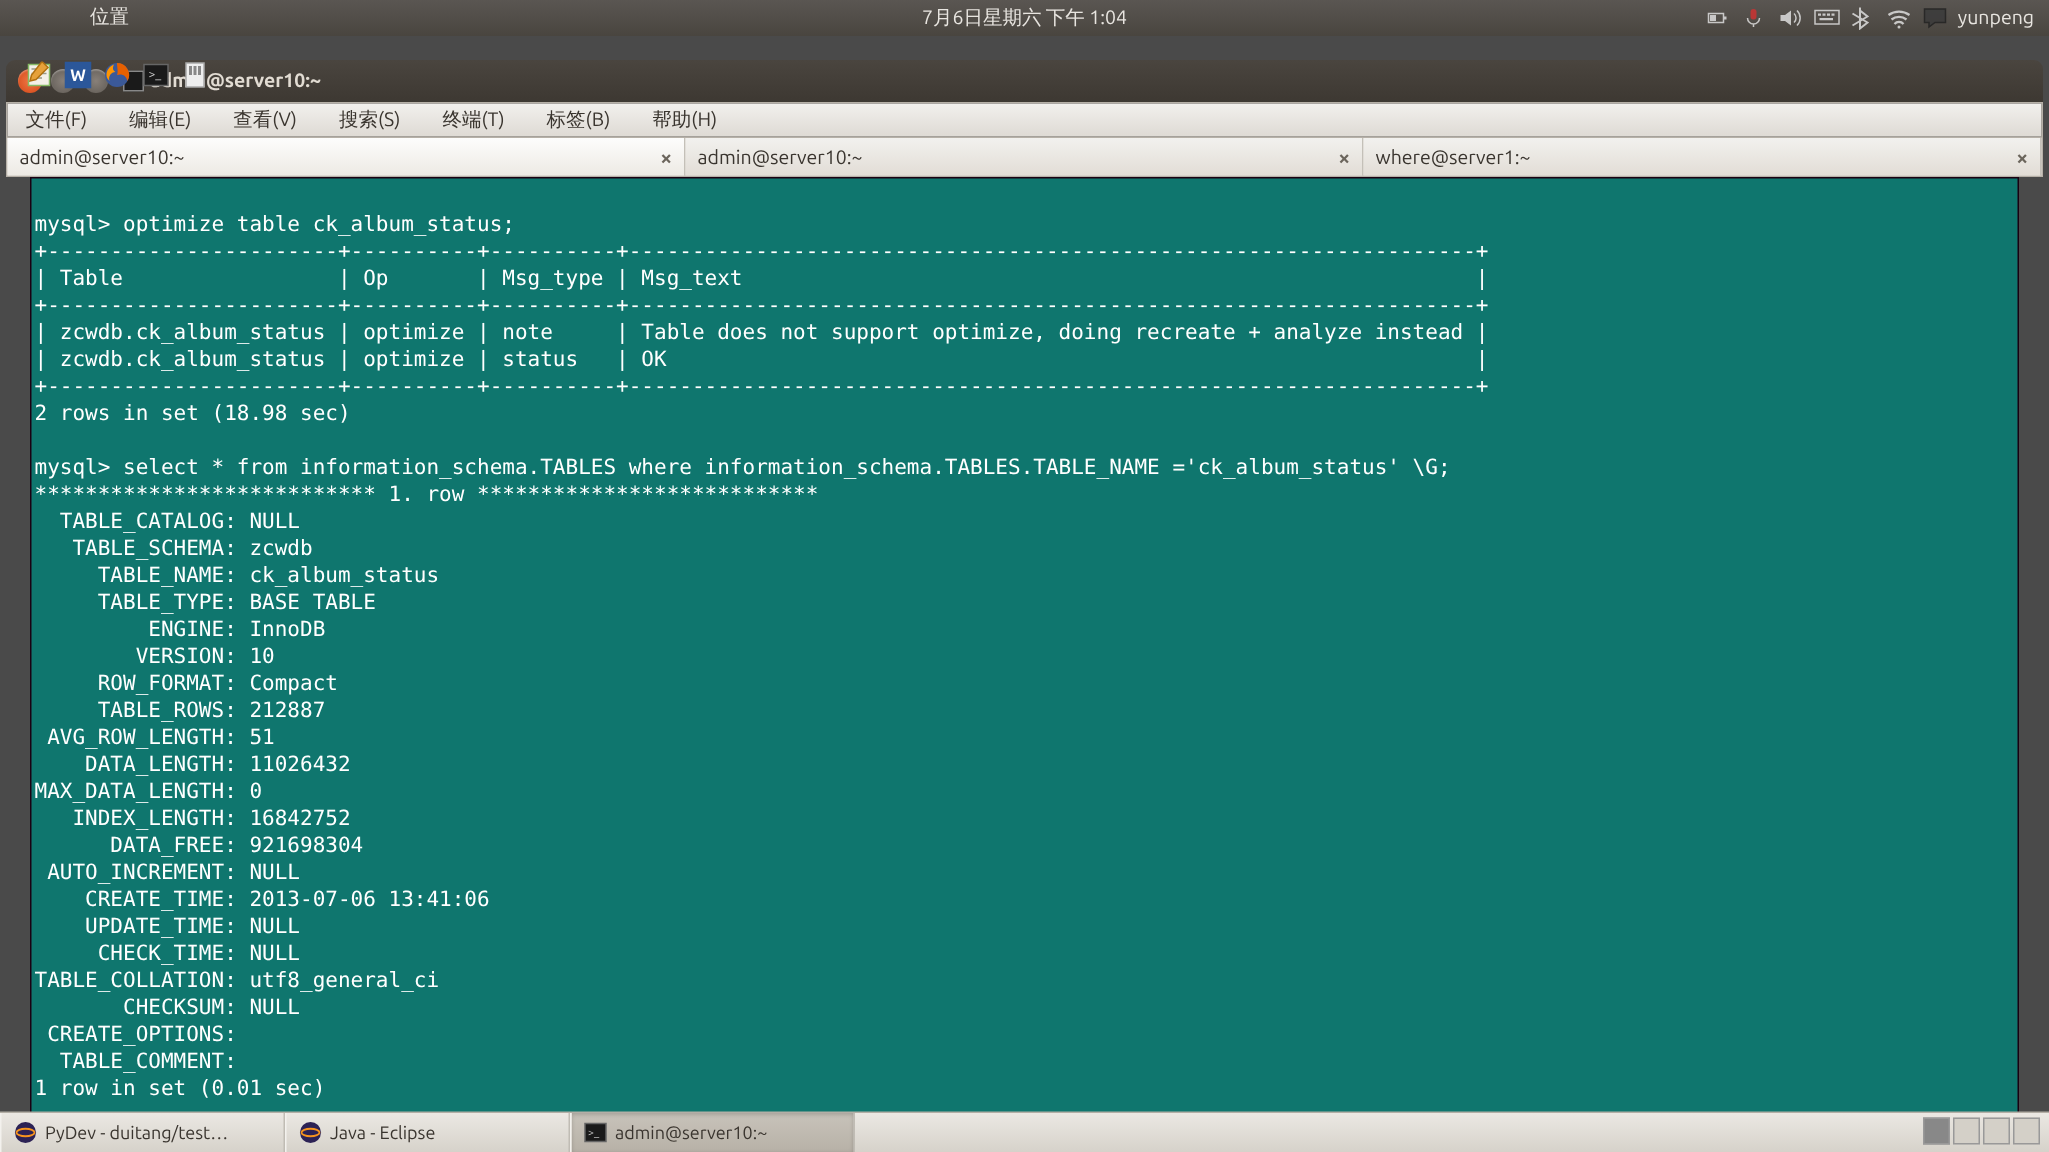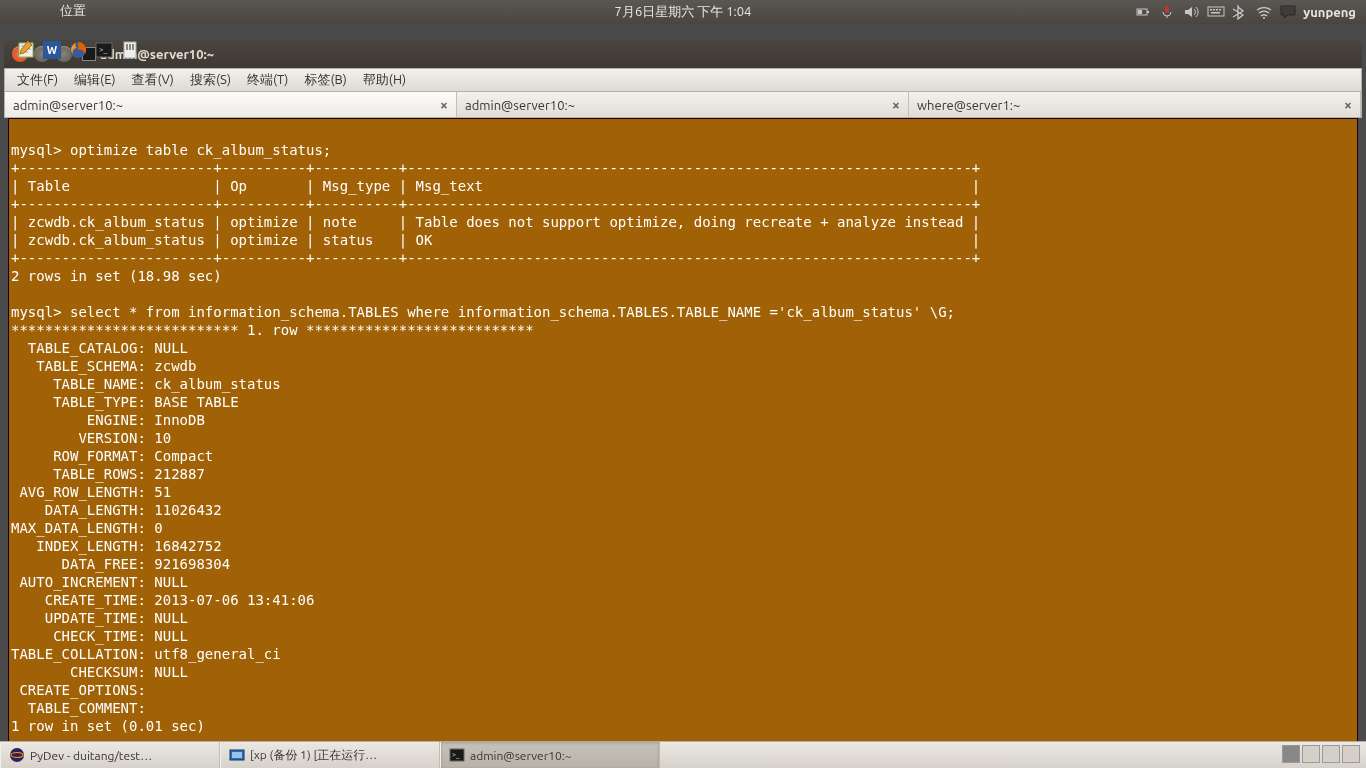--- a/index.html
+++ b/index.html
@@ -19,21 +19,21 @@
   align-items: center;
   color: #e8e5e0;
   font-size: 13px;
   position: relative;
 }
 .top-left { display: flex; align-items: center; gap: 20px; padding-left: 6px; flex-direction: column; }
 .top-left span { cursor: pointer; }
 .top-icons { display: flex; gap: 6px; margin-left: 10px; }
 .top-icons .ic { width: 20px; height: 20px; display: flex; align-items: center; justify-content: center; }
 .top-center { position: absolute; left: 50%; transform: translateX(-50%); }
-.top-right { margin-left: auto; display: flex; align-items: center; gap: 8px; padding-right: 10px; font-weight: bold; }
+.top-right { margin-left: auto; display: flex; align-items: center; gap: 8px; padding-right: 10px; }
 .tray-ic { width: 16px; height: 16px; opacity: 0.85; }
 
 .window-titlebar {
   height: 28px;
   background: linear-gradient(#4a453f, #3d3832);
   display: flex;
   align-items: center;
   border-radius: 6px 6px 0 0;
   margin: 16px 4px 0 4px;
 }
@@ -43,21 +43,21 @@
 .win-min { background: radial-gradient(#888079,#5f5a54); }
 .win-max { background: radial-gradient(#888079,#5f5a54); }
 .win-title { color: #e2dcd3; font-weight: bold; margin-left: 10px; font-size: 13px; display:flex; align-items:center; gap:4px;}
 .win-title .term-ic { width:14px; height:14px; background:#1a1a1a; border:1px solid #888; display:inline-block;}
 
 .menubar {
   height: 24px;
   background: linear-gradient(#f2f0ed, #dedad4);
   display: flex;
   align-items: center;
-  gap: 4px;
+  gap: 16px;
   padding: 0 6px;
   border: 1px solid #b6b0a7;
   margin: 0 4px;
   font-size: 13px;
   color: #3a352f;
 }
 .menu-item { padding: 2px 6px; cursor: pointer; }
 
 .tabbar {
   height: 26px;
@@ -75,22 +75,22 @@
   border-right: 1px solid #c4c0b8;
   background: linear-gradient(#f2f1ee,#e2ddd6);
   font-size: 13px;
   color: #3a352f;
   position: relative;
 }
 .tab.active { background: linear-gradient(#fdfdfc,#edeae4); }
 .tab .close-x { margin-left: auto; color: #6b655c; cursor: pointer; font-size:14px; font-weight:bold;}
 
 .terminal {
-  margin: 0 8px;
-  background: #a16207;
+  margin: 0 20px;
+  background: #0f766e;
   color: #ffffff;
   font-family: "DejaVu Sans Mono", "Ubuntu Mono", monospace;
   font-size: 14px;
   line-height: 18px;
   height: 631px;
   padding: 4px 2px 2px 2px;
   white-space: pre;
   overflow: hidden;
   border: 1px solid #1a0012;
 }
@@ -107,21 +107,21 @@
 .task {
   display: flex;
   align-items: center;
   gap: 5px;
   padding: 0 8px;
   border-right: 1px solid #c0bcb4;
   border-left: 1px solid #f3f1ed;
   font-size: 12px;
   color: #3a352f;
   cursor: pointer;
-  width: 220px;
+  width: 190px;
   overflow: hidden;
   white-space: nowrap;
 }
 .task.active { background: linear-gradient(#c8c3ba,#b7b1a7); box-shadow: inset 0 1px 3px rgba(0,0,0,0.2);}
 .task-ic { width: 16px; height: 16px; flex-shrink:0; }
 .ws-switcher { margin-left: auto; display:flex; gap:2px; padding:3px 6px; }
 .ws { width:18px; height:18px; border:1px solid #999; background:#d4d0c8;}
 .ws.active { background:#888; }
 
 svg { display:block; }
@@ -299,25 +299,25 @@
         <svg width="16" height="16">
           <circle cx="8" cy="8" r="7" fill="#2c2255"></circle>
           <ellipse cx="8" cy="8" rx="6" ry="2.5" fill="none" stroke="#f7941e" stroke-width="1.2"></ellipse>
         </svg>
       </span>
     <span>PyDev - duitang/test…</span>
   </div>
   <div class="task">
     <span class="task-ic">
         <svg width="16" height="16">
-          <rect x="1" y="3" width="14" height="10" fill="#2a6fb5" stroke="#14385e"></rect>
-          <rect x="3" y="5" width="10" height="6" fill="#95c3ea"></rect>
-        </svg>
-      </span>
-    <span>[xp (备份 1) [正在运行…</span>
+          <circle cx="8" cy="8" r="7" fill="#2c2255"></circle>
+          <ellipse cx="8" cy="8" rx="6" ry="2.5" fill="none" stroke="#f7941e" stroke-width="1.2"></ellipse>
+        </svg>
+      </span>
+    <span>Java - Eclipse</span>
   </div>
   <div class="task active">
     <span class="task-ic">
         <svg width="16" height="16">
           <rect x="1" y="2" width="14" height="12" fill="#1a1a1a" stroke="#666"></rect>
           <text x="3" y="10" font-size="7" fill="#ccc">&gt;_</text>
         </svg>
       </span>
     <span>admin@server10:~</span>
   </div>

